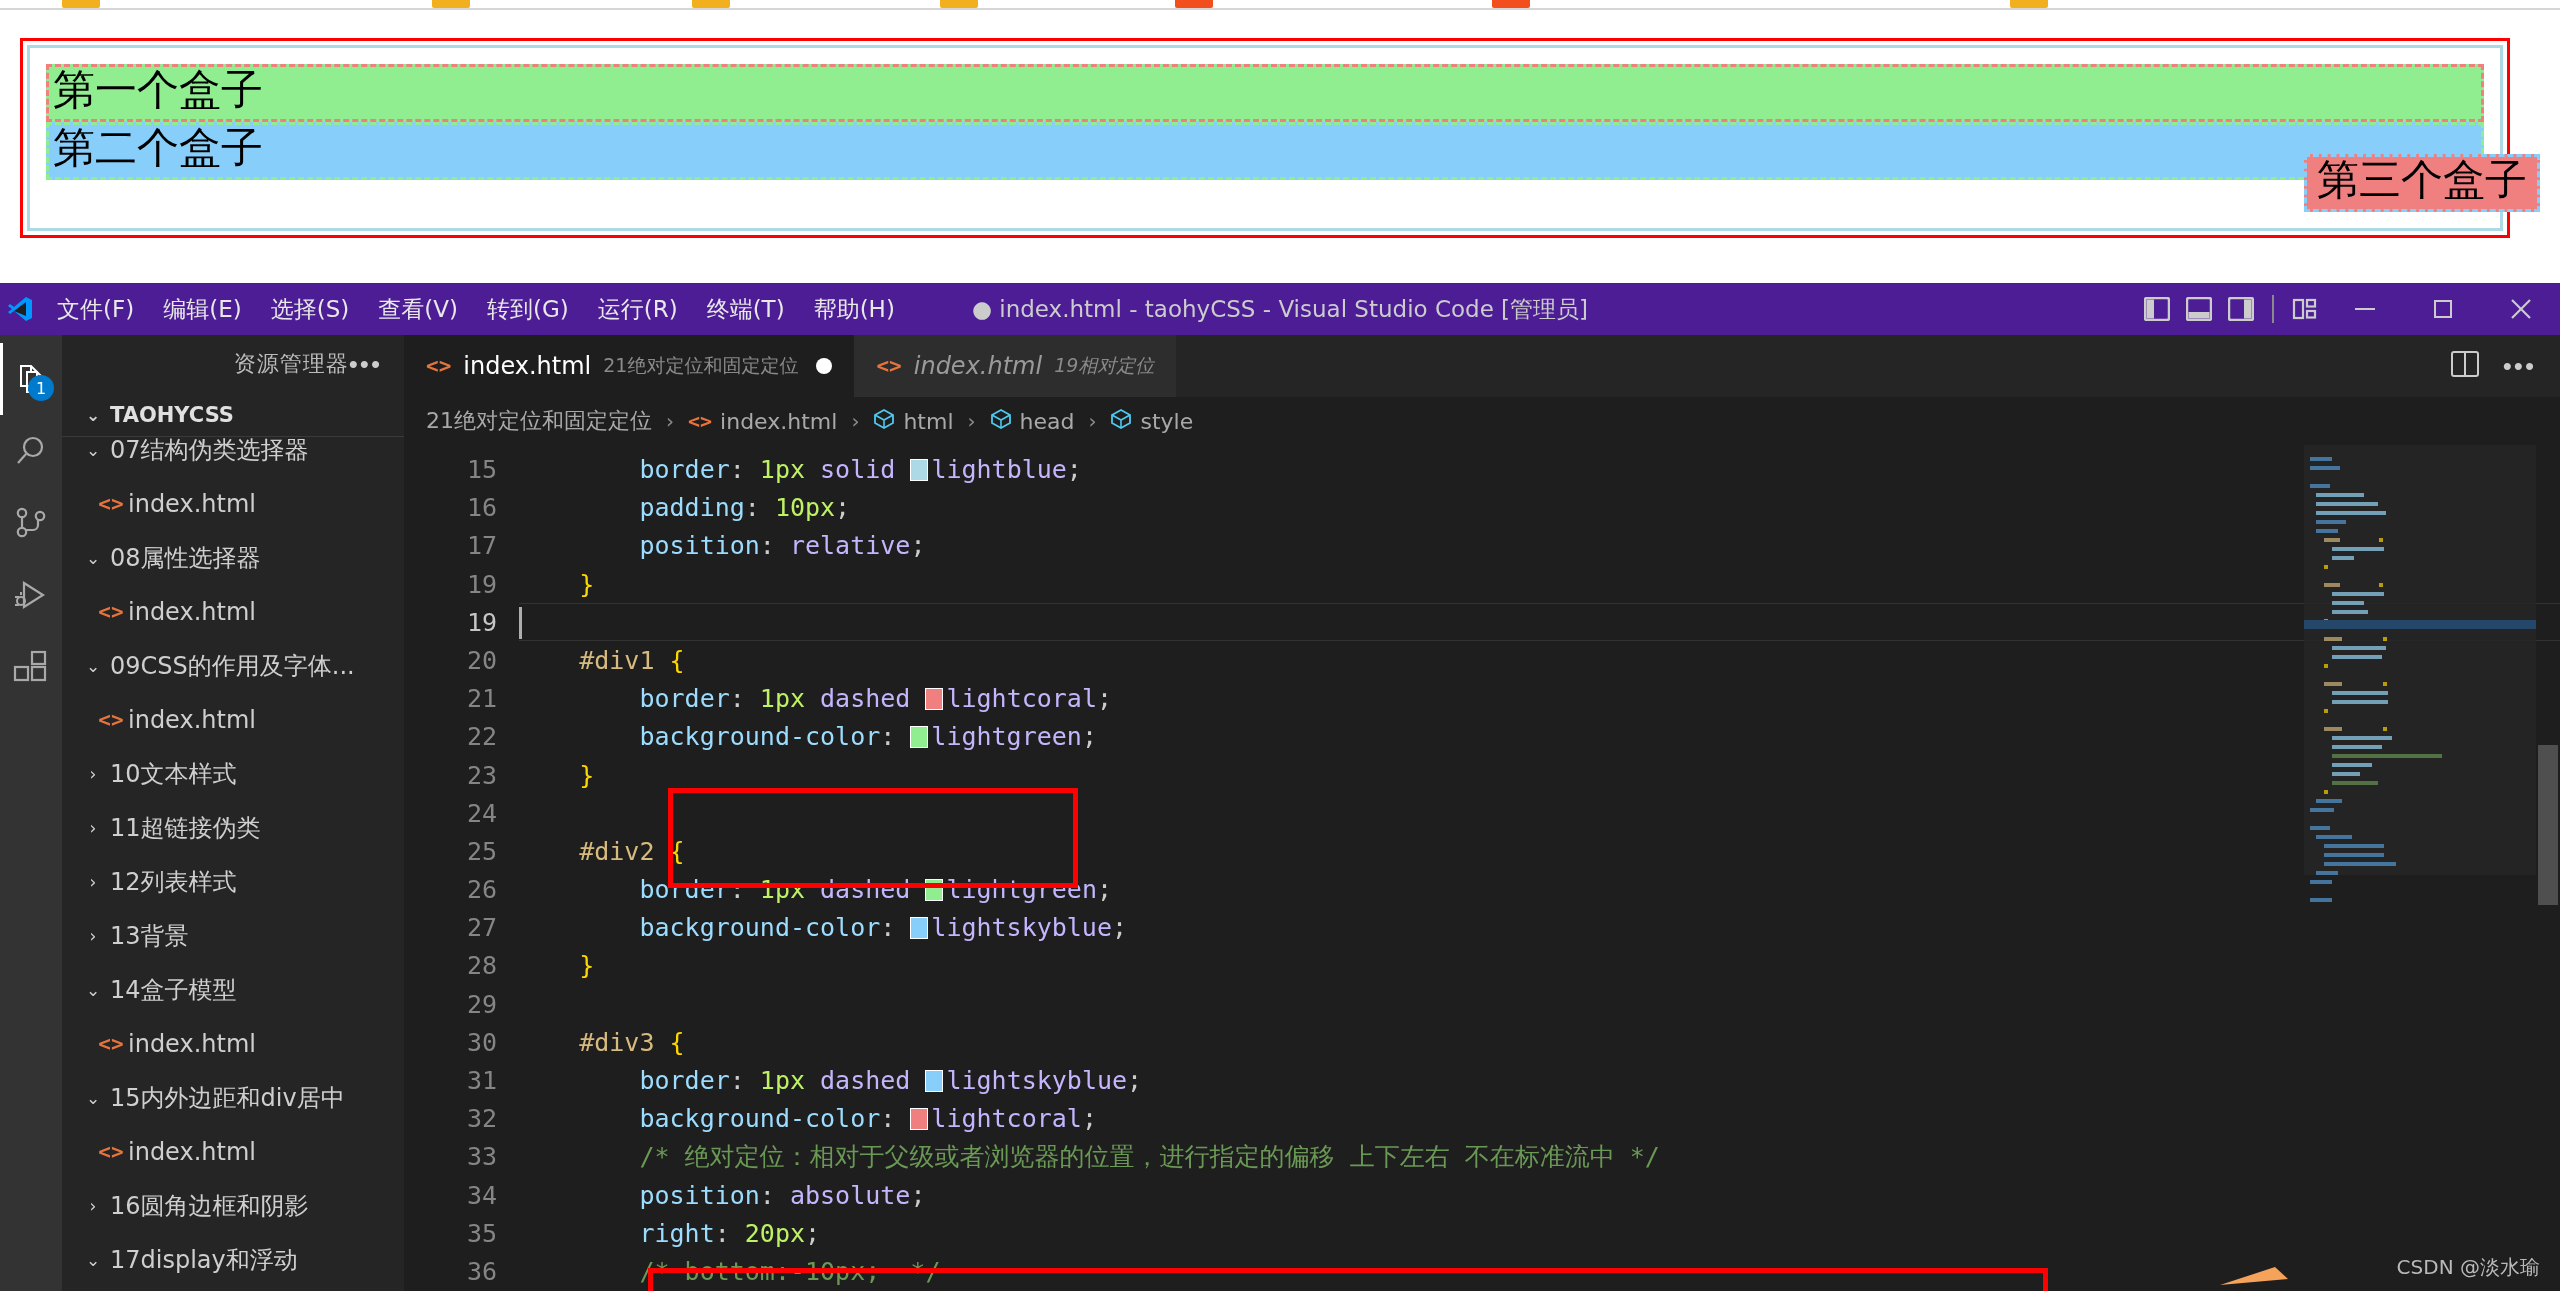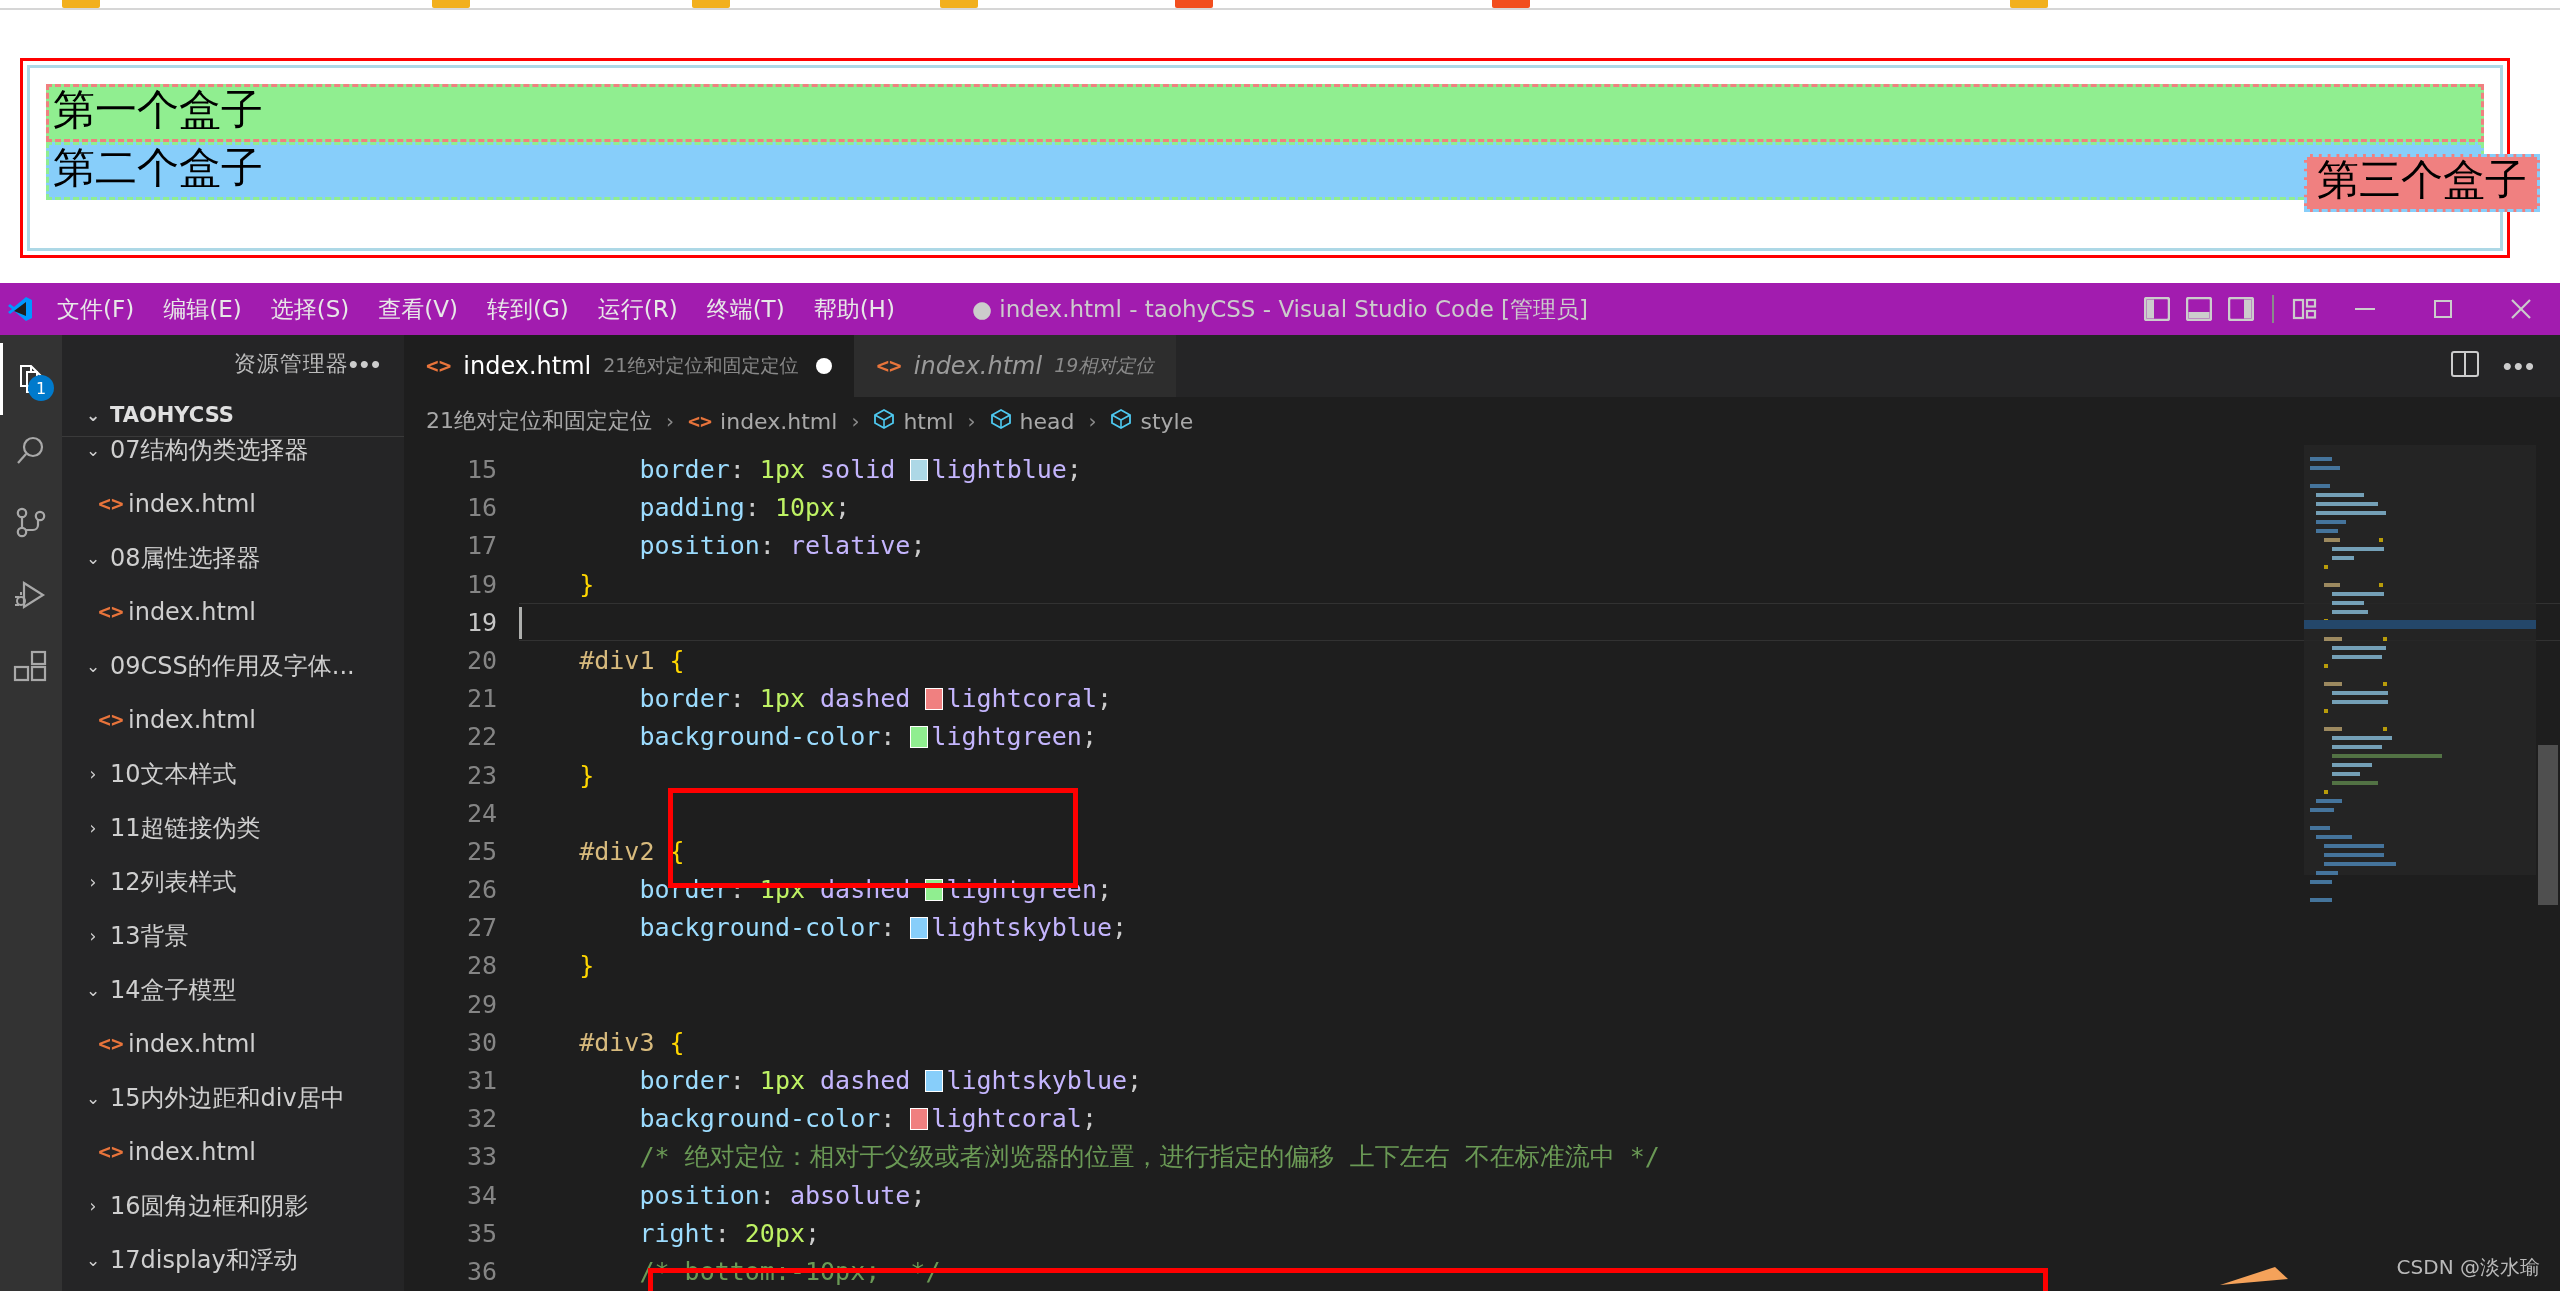--- a/index.html
+++ b/index.html
@@ -22,21 +22,20 @@
   .bm-chip { position:absolute; top:-10px; width:38px; height:18px; border-radius:2px; }
   #bookmarks-divider {
     position:absolute; left:0; top:8px; width:2560px; height:2px; background:#d6d6d6;
   }
 
   
   #page-body {
     position:absolute; left:20px; top:38px; width:2490px; height:200px;
     border:3px solid #ff0000;
     background:#ffffff;
-    margin-top:20px;
   }
   
   #main-box {
     position:absolute; left:4px; top:4px; right:4px; bottom:4px;
     border:3px solid #add8e6;
     padding:16px;
     position:absolute;
   }
   .pbox {
     font-family:"DejaVu Sans", sans-serif;
@@ -59,21 +58,21 @@
 
   
   #vscode {
     position:absolute; left:0; top:283px; width:2560px; height:1008px;
     background:#1e1e1e; color:#cccccc;
     font-family:"Liberation Sans", sans-serif;
   }
 
   
   #titlebar {
-    position:relative; height:52px; background:#a21caf;
+    position:relative; height:52px; background:#4c1d95;
     display:flex; align-items:center;
   }
   #vs-logo { width:40px; height:52px; display:flex; align-items:center; justify-content:center; }
   #menubar { display:flex; align-items:center; gap:3px; margin-left:4px; }
   .menu-item {
     font-size:23px; color:#e8e8e8; padding:5px 13px; white-space:nowrap;
     font-family:"DejaVu Sans", sans-serif;
   }
   #window-title {
     position:absolute; left:0; right:0; text-align:center;

